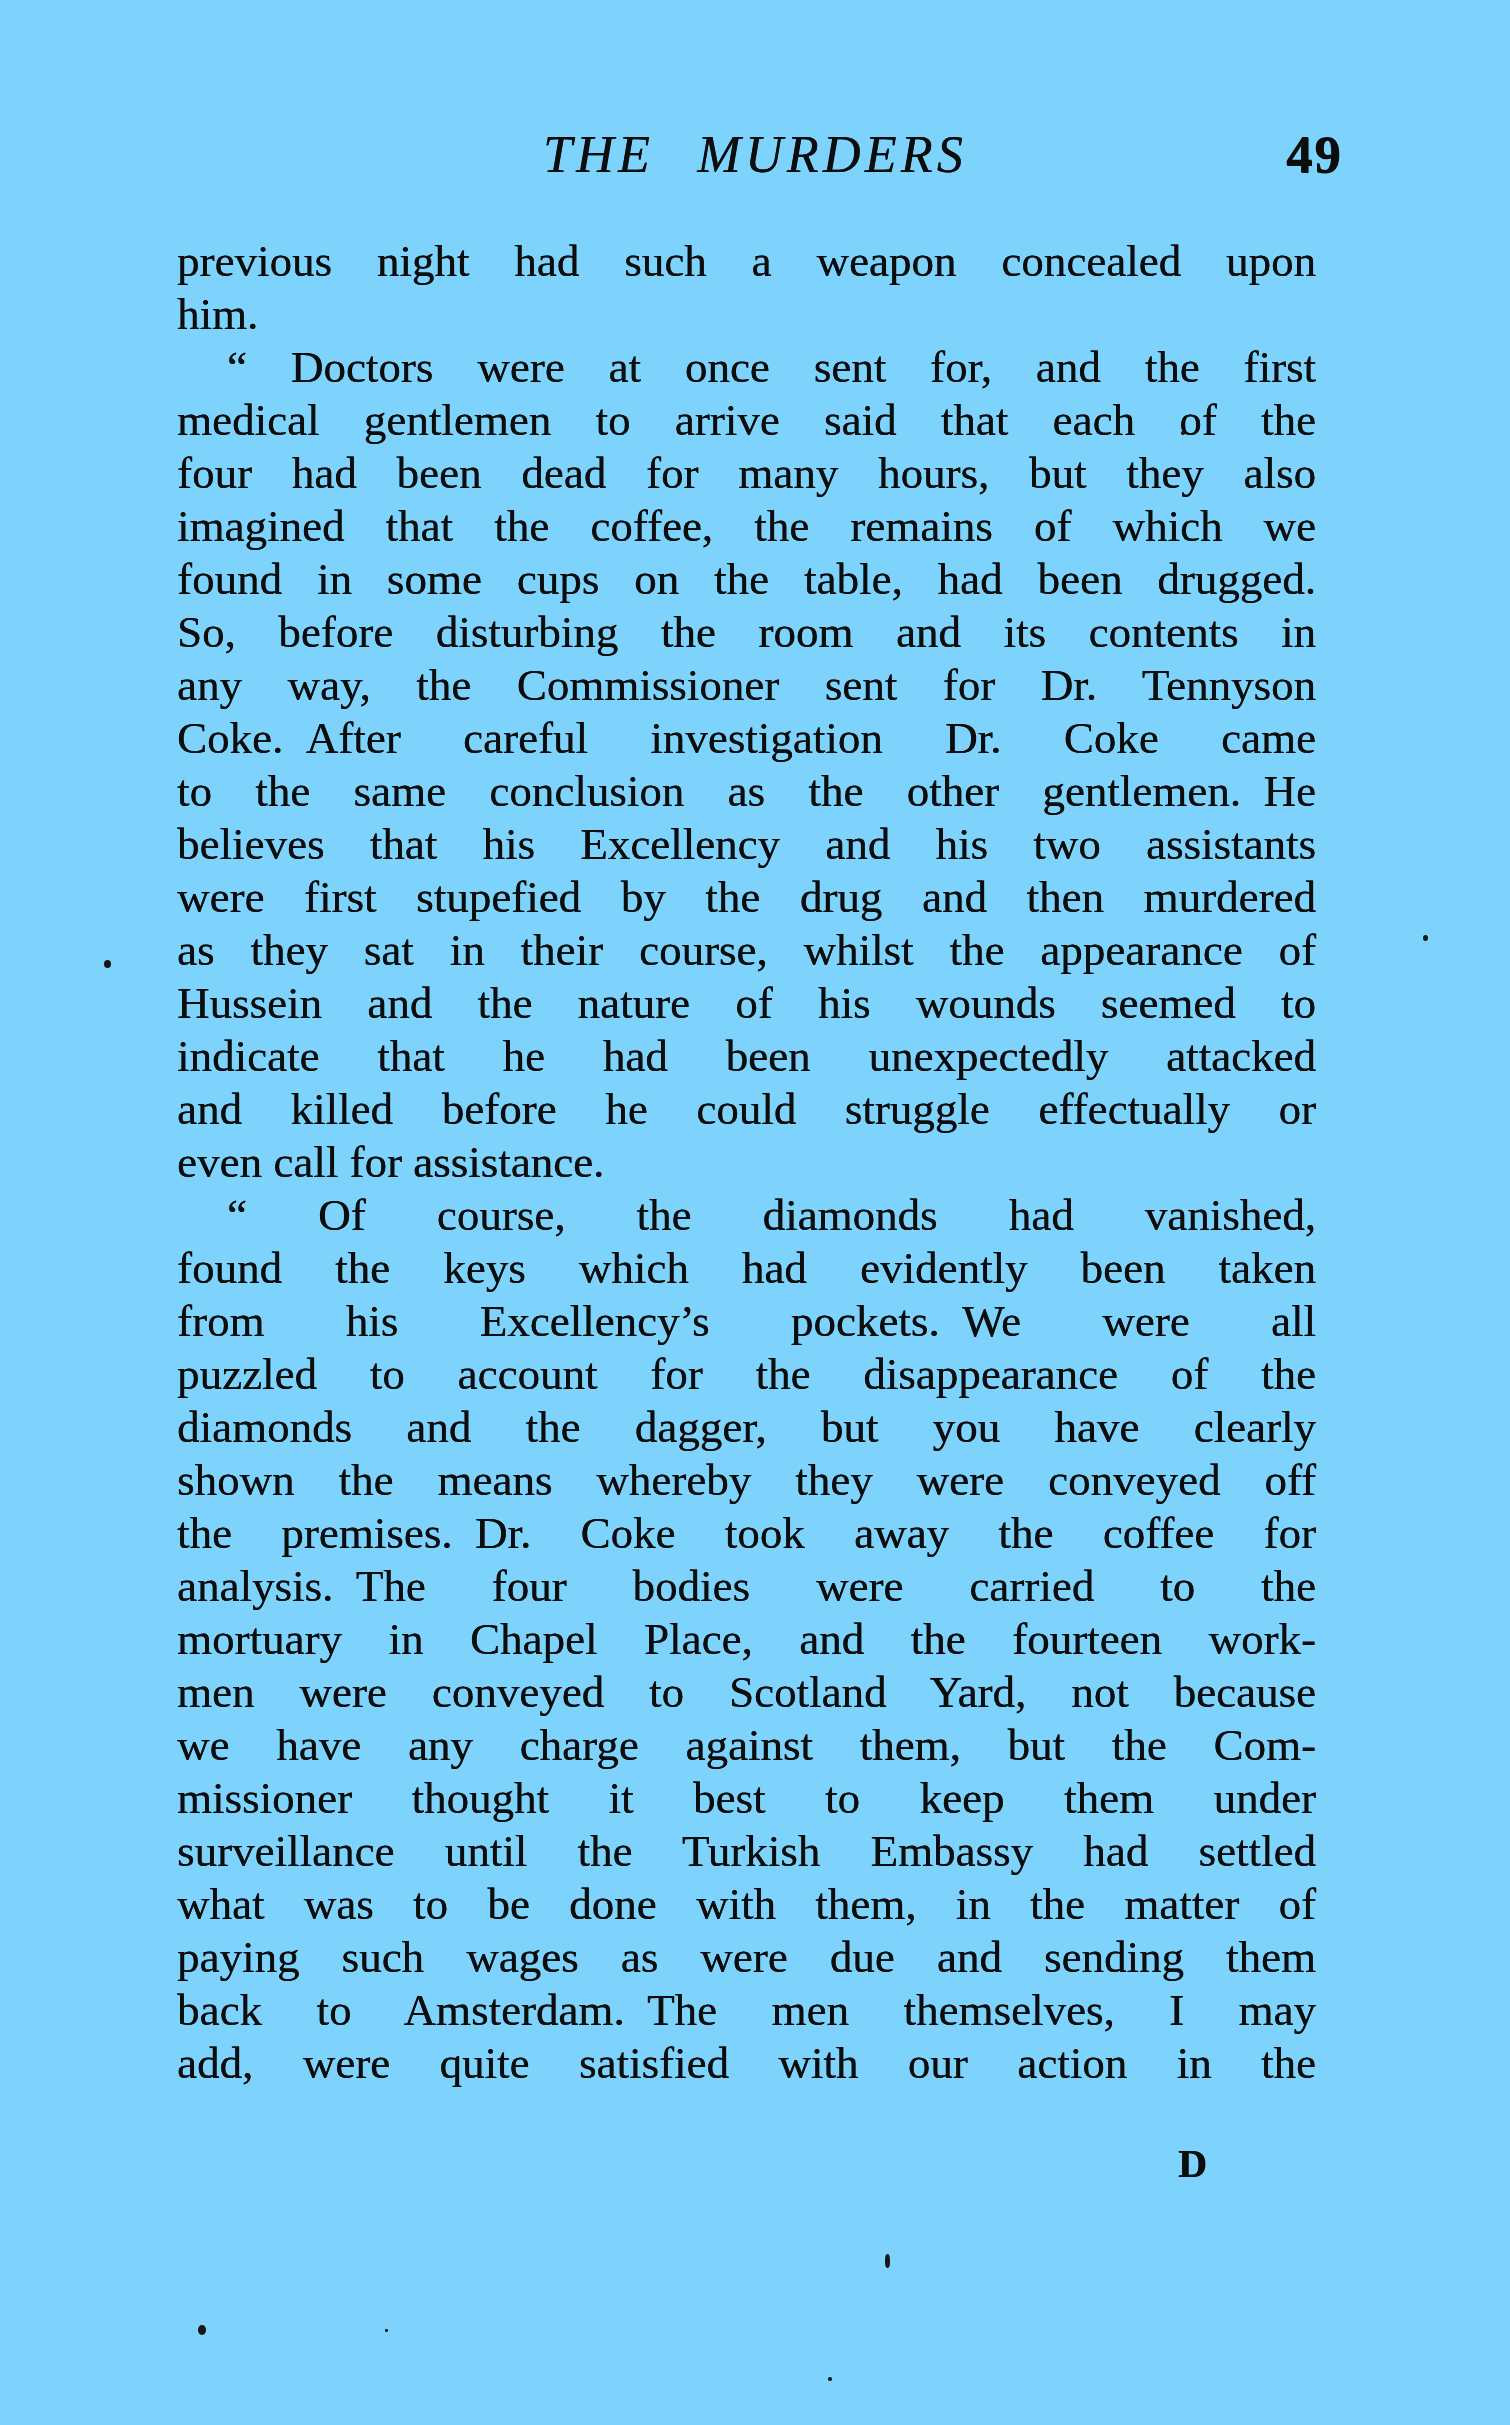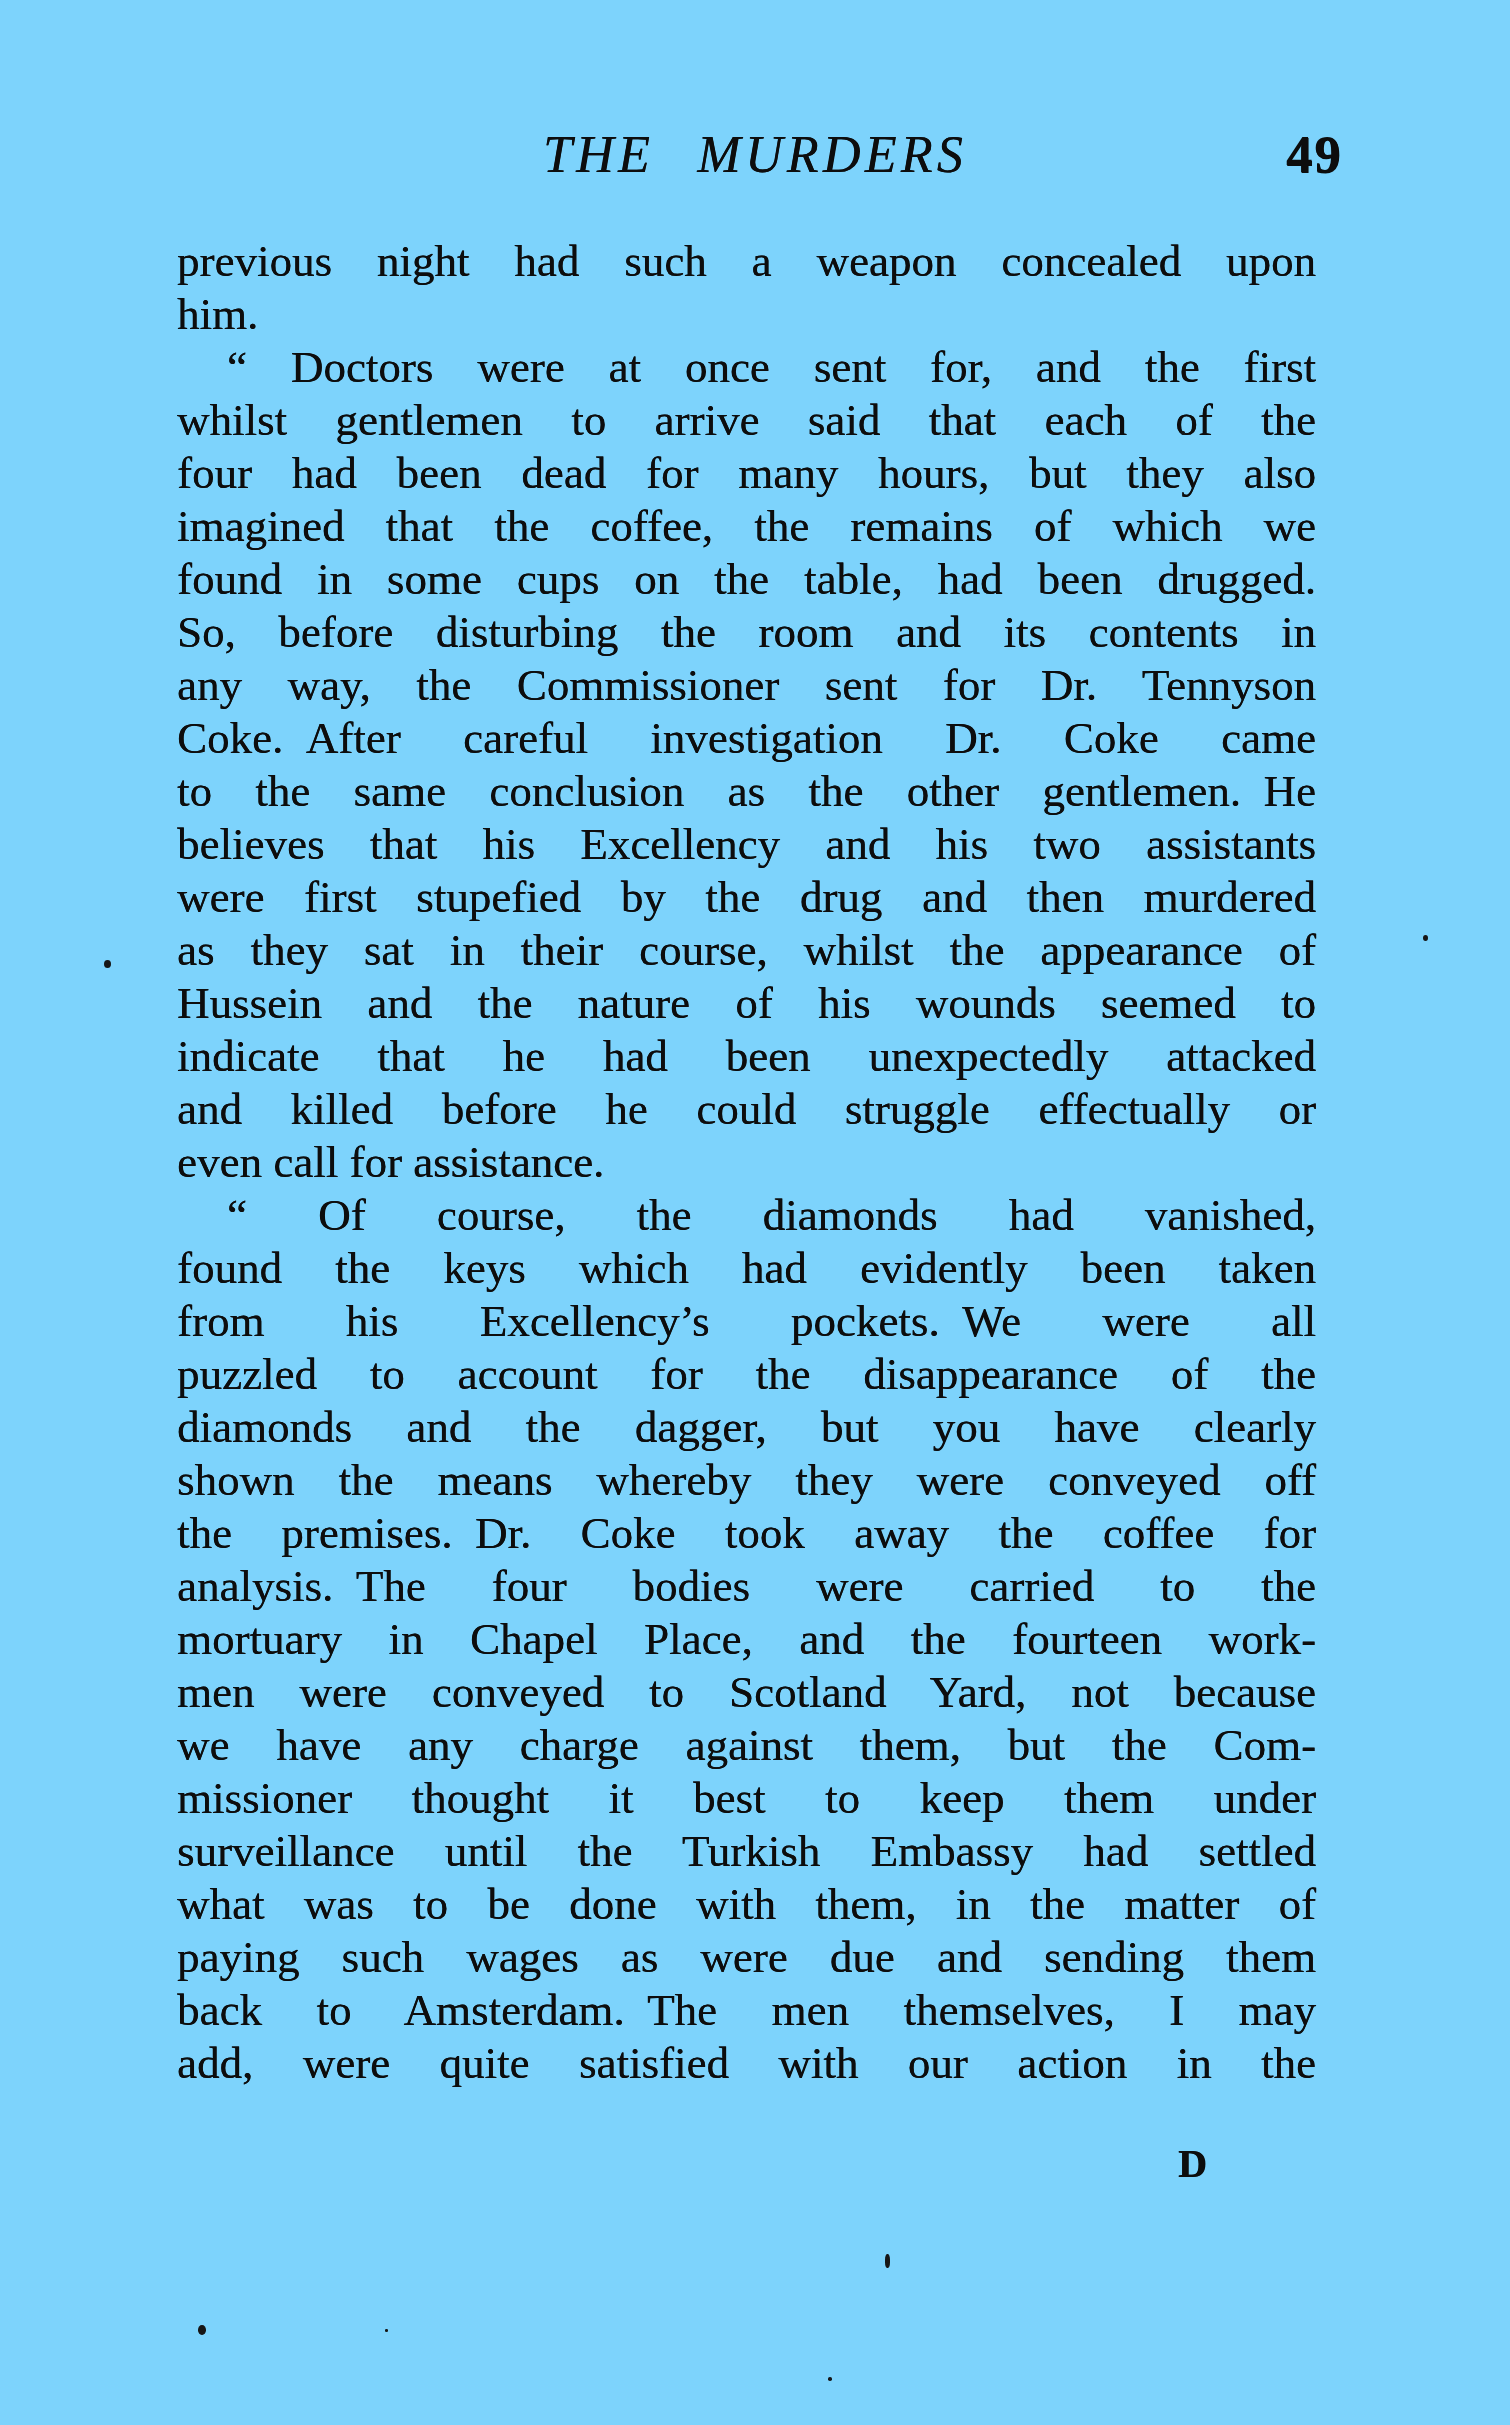--- a/index.html
+++ b/index.html
@@ -77,21 +77,21 @@
 
   <div class="running-header">
     <div class="header-title">THE MURDERS</div>
     <div class="page-number">49</div>
   </div>
 
   <div class="text-block">
       <div class="line">previous night had such a weapon concealed upon</div>
       <div class="line no-just">him.</div>
       <div class="line indent">“ Doctors were at once sent for, and the first</div>
-      <div class="line">whilst gentlemen to arrive said that each of the</div>
+      <div class="line">medical gentlemen to arrive said that each of the</div>
       <div class="line">four had been dead for many hours, but they also</div>
       <div class="line">imagined that the coffee, the remains of which we</div>
       <div class="line">found in some cups on the table, had been drugged.</div>
       <div class="line">So, before disturbing the room and its contents in</div>
       <div class="line">any way, the Commissioner sent for Dr. Tennyson</div>
       <div class="line">Coke. After careful investigation Dr. Coke came</div>
       <div class="line">to the same conclusion as the other gentlemen. He</div>
       <div class="line">believes that his Excellency and his two assistants</div>
       <div class="line">were first stupefied by the drug and then murdered</div>
       <div class="line">as they sat in their course, whilst the appearance of</div>

